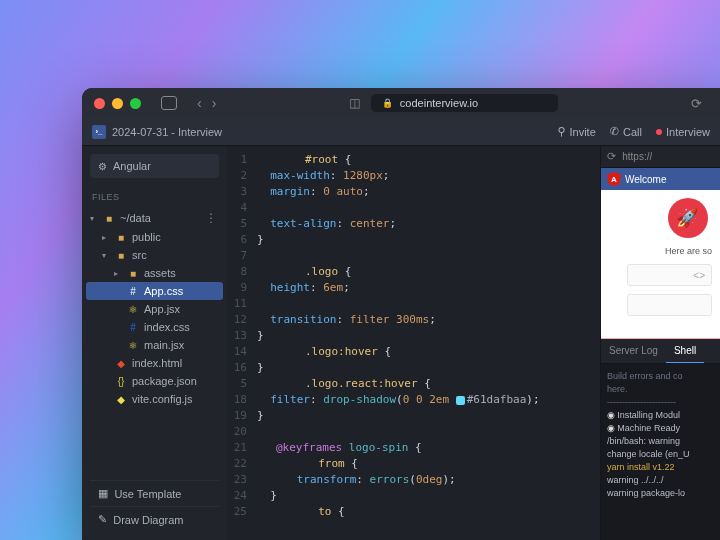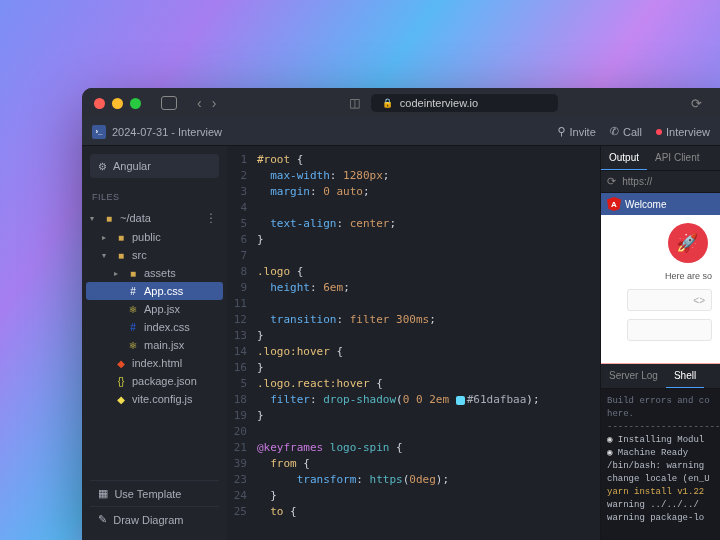--- a/index.html
+++ b/index.html
@@ -63,43 +63,43 @@
 .dots { margin-left: auto; color: #888; font-size: 12px; padding-right: 2px; }
 .sidebar-bottom { padding: 0 8px; }
 .sb-btn { padding: 6px 8px; display: flex; align-items: center; gap: 6px; border-top: 1px solid #2b2f3a; cursor: pointer; font-size: 11px; }
 .editor {
   flex: 1; background: #1e2128; font-family: "SF Mono", Menlo, Consolas, monospace;
   font-size: 11px; line-height: 16px; padding: 6px 0; overflow: hidden;
 }
 .line { display: flex; white-space: pre; }
 .gutter { width: 30px; text-align: right; color: #4a5160; padding-right: 10px; user-select: none; }
 .code { color: #cdd3de; }
-.tok-sel { color: #e5c07b; } .tok-prop { color: #61afef; } .tok-val { color: #d19a66; }
-.tok-key { color: #c678dd; } .tok-fn { color: #56b6c2; }
+.tok-sel { color: #e5c07b; margin-left: 48px; } .tok-prop { color: #61afef; } .tok-val { color: #d19a66; }
+.tok-key { color: #c678dd; margin-left: 19px; } .tok-fn { color: #56b6c2; }
 .tok-hex { color: #a8adb8; } .swatch { display: inline-block; width: 9px; height: 9px; border-radius: 2px; vertical-align: middle; margin-right: 2px; }
 .right {
   width: 120px; background: #21242b; border-left: 1px solid #14161a;
   display: flex; flex-direction: column; font-size: 10px; color: #a8adb8;
 }
 .tabs { display: flex; border-bottom: 1px solid #14161a; }
 .tab { padding: 6px 8px; cursor: pointer; color: #888; font-size: 10px; }
 .tab.active { color: #fff; border-bottom: 1px solid #4a9eff; }
 .outbar { display: flex; align-items: center; gap: 6px; padding: 4px 6px; border-bottom: 1px solid #14161a; }
 .outbar .ref { color: #888; font-size: 11px; cursor: pointer; }
 .outbar .url { font-size: 10px; color: #888; white-space: nowrap; overflow: hidden; }
 .preview { background: #fff; height: 170px; position: relative; overflow: hidden; }
 .pv-top { background: #3b5998; color: #fff; font-size: 10px; padding: 4px 6px; display: flex; align-items: center; gap: 4px; }
 .ang-badge { width: 14px; height: 14px; background: #dd1b16; clip-path: polygon(50% 0, 100% 18%, 90% 85%, 50% 100%, 10% 85%, 0 18%); display: flex; align-items: center; justify-content: center; color: #fff; font-size: 8px; font-weight: bold; }
 .pv-body { padding: 8px; display: flex; flex-direction: column; align-items: flex-end; gap: 8px; }
 .rocket { width: 40px; height: 40px; border-radius: 50%; background: #e63946; display: flex; align-items: center; justify-content: center; color: #fff; font-size: 18px; margin-right: 4px; }
 .pv-text { font-size: 9px; color: #555; align-self: flex-end; white-space: nowrap; text-align: center; }
 .pv-box { width: 85px; height: 22px; background: #fafafa; border: 1px solid #e5e5e5; border-radius: 3px; display: flex; align-items: center; justify-content: flex-end; padding: 0 6px; color: #aaa; font-size: 10px; }
 .tabs2 { display: flex; border-top: 1px solid #fca5a5; border-bottom: 1px solid #14161a; }
 .term {
-  flex: 1; background: #17191f; font-family: Liberation Mono, monospace; font-size: 9px;
+  flex: 1; background: #17191f; font-family: Liberation Sans, sans-serif; font-size: 9px;
   line-height: 13px; color: #b8bdc6; padding: 6px; overflow: hidden; white-space: nowrap;
 }
 .term .hint { color: #6b7280; }
 .term .dash { color: #6b7280; }
 .term .warn { color: #d4a94e; }
 .bullet::before { content: "◉ "; color: #ddd; }
 </style>
 </head>
 <body>
 
@@ -235,31 +235,27 @@
         <div class="line"><span class="gutter">11</span></div>
         <div class="line"><span class="gutter">12</span><span class="code">  <span class="tok-prop">transition</span>: <span class="tok-val">filter 300ms</span>;</span></div>
         <div class="line"><span class="gutter">13</span><span class="code">}</span></div>
         <div class="line"><span class="gutter">14</span><span class="code"><span class="tok-sel">.logo:hover</span> {</span></div>
         <div class="line"><span class="gutter">16</span><span class="code">}</span></div>
         <div class="line"><span class="gutter">5</span><span class="code"><span class="tok-sel">.logo.react:hover</span> {</span></div>
         <div class="line"><span class="gutter">18</span><span class="code">  <span class="tok-prop">filter</span>: <span class="tok-fn">drop-shadow</span>(<span class="tok-val">0 0 2em</span> <span class="swatch" style="background:#61dafb"></span><span class="tok-hex">#61dafbaa</span>);</span></div>
         <div class="line"><span class="gutter">19</span><span class="code">}</span></div>
         <div class="line"><span class="gutter">20</span><span class="code"></span></div>
         <div class="line"><span class="gutter">21</span><span class="code"><span class="tok-key">@keyframes</span> <span class="tok-fn">logo-spin</span> {</span></div>
-        <div class="line"><span class="gutter">39</span><span class="code">  <span class="tok-sel">from</span> {</span></div>
-        <div class="line"><span class="gutter">23</span><span class="code">      <span class="tok-prop">transform</span>: <span class="tok-fn">https</span>(<span class="tok-val">0deg</span>);</span></div>
+        <div class="line"><span class="gutter">22</span><span class="code">  <span class="tok-sel">from</span> {</span></div>
+        <div class="line"><span class="gutter">23</span><span class="code">      <span class="tok-prop">transform</span>: <span class="tok-fn">errors</span>(<span class="tok-val">0deg</span>);</span></div>
         <div class="line"><span class="gutter">24</span><span class="code">  }</span></div>
         <div class="line"><span class="gutter">25</span><span class="code">  <span class="tok-sel">to</span> {</span></div>
       </div>
 
     <div class="right">
-      <div class="tabs">
-        <div class="tab active">Output</div>
-        <div class="tab">API Client</div>
-      </div>
       <div class="outbar">
         <span class="ref">⟳</span>
         <span class="url">https://</span>
       </div>
       <div class="preview">
         <div class="pv-top">
           <span class="ang-badge">A</span>
           <span>Welcome</span>
         </div>
         <div class="pv-body">

